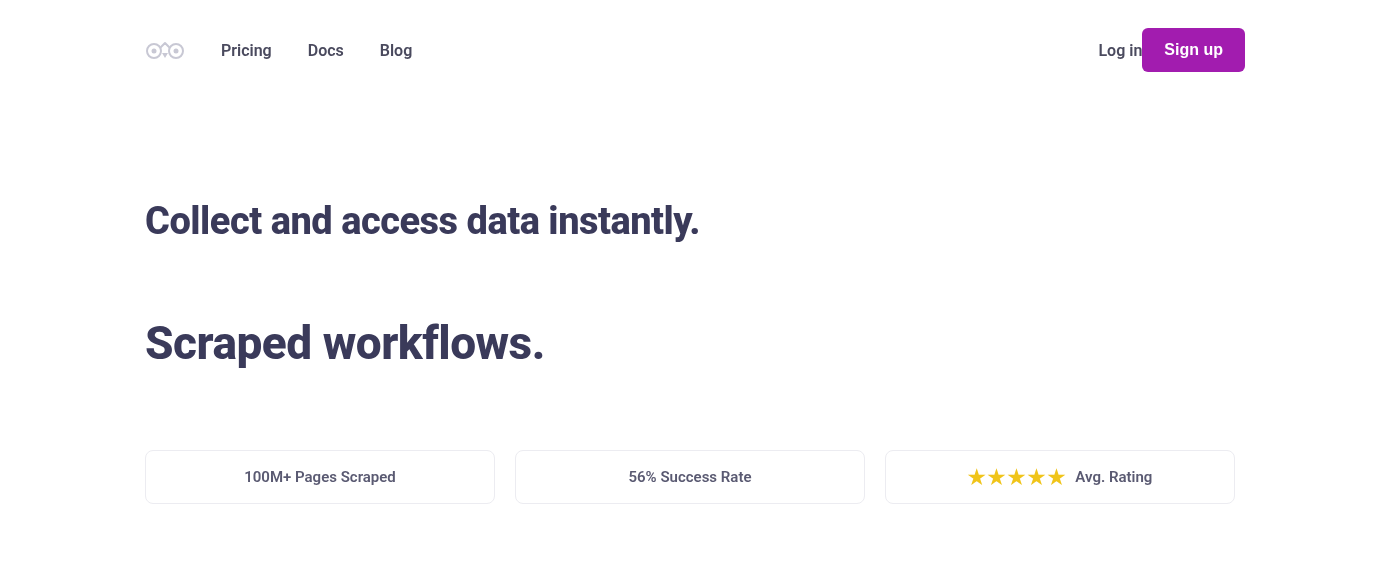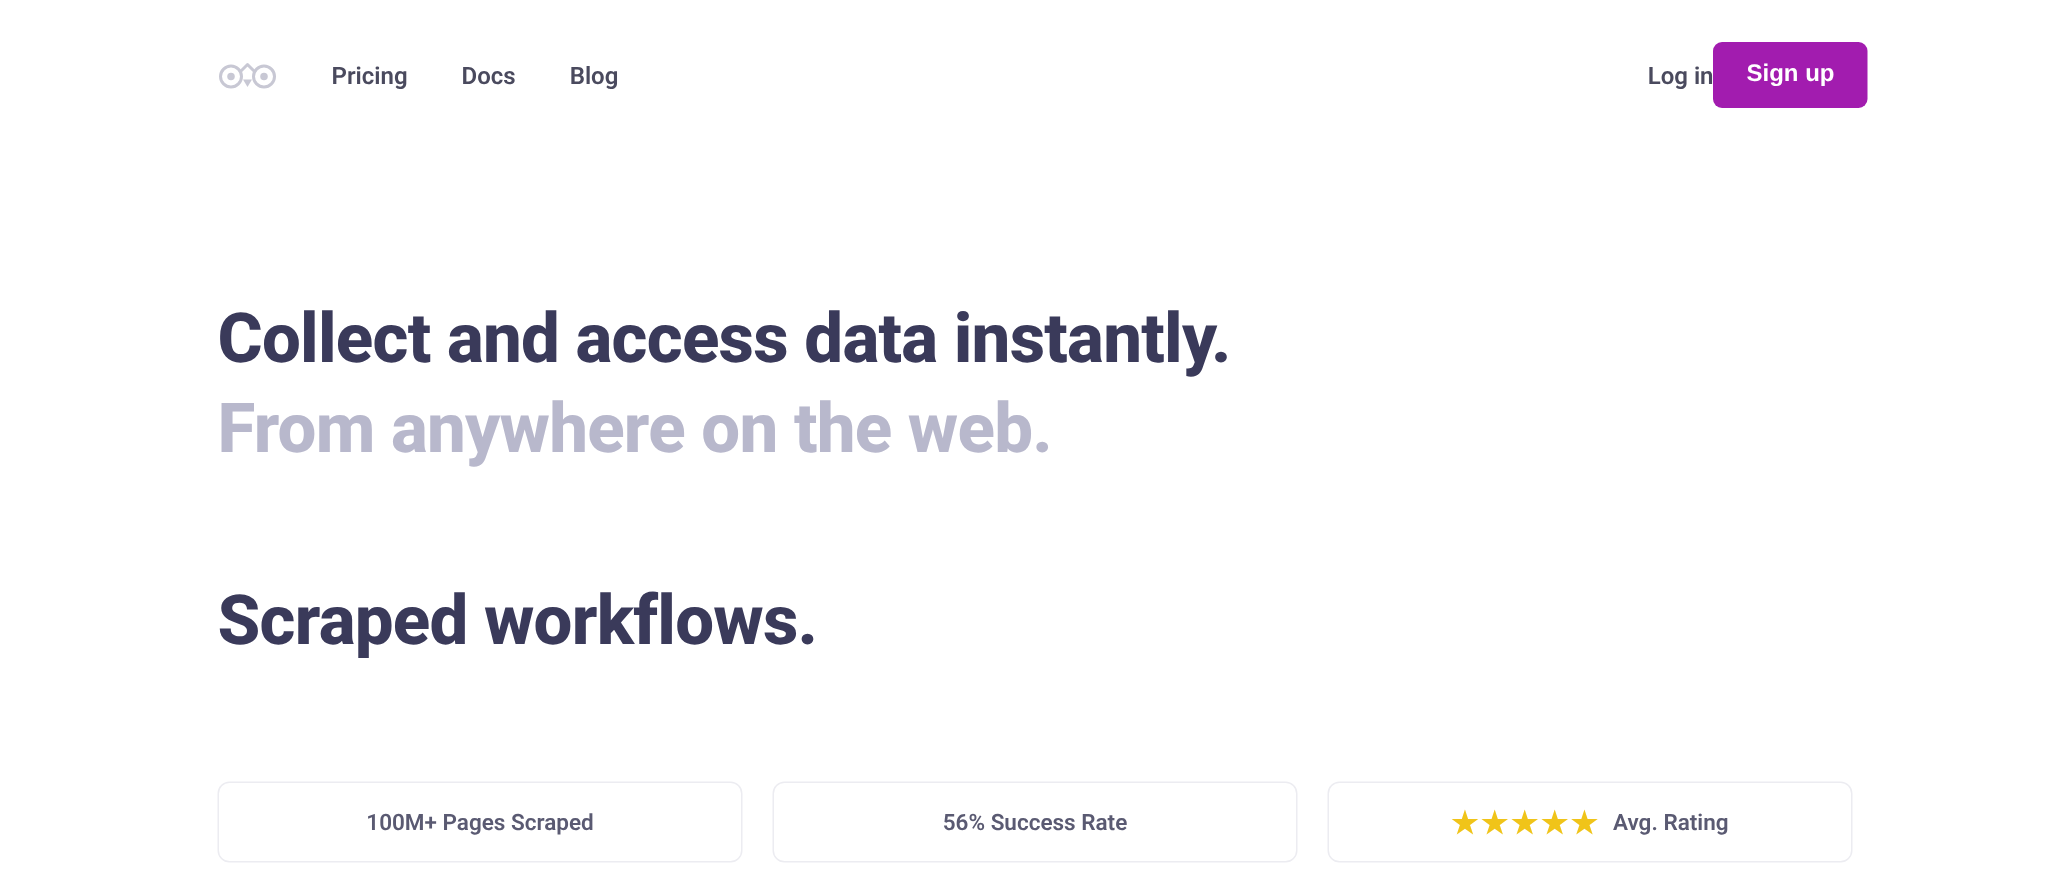--- a/index.html
+++ b/index.html
@@ -59,21 +59,21 @@
       font-weight: 700;
       border: none;
       border-radius: 6px;
       padding: 13px 22px;
       cursor: pointer;
     }
     .hero {
       padding: 125px 145px 0 145px;
     }
     .hero-title {
-      font-size: 46px;
+      font-size: 38px;
       font-weight: 800;
       line-height: 1.3;
       letter-spacing: -0.5px;
     }
     .hero-line-dark {
       color: #3a3a5a;
     }
     .hero-line-light {
       color: #b8b8cc;
     }
@@ -136,21 +136,20 @@
   </div>
   <div class="header-right">
     <a class="login-link">Log in</a>
     <button class="signup-btn">Sign up</button>
   </div>
 </header>
 
 <section class="hero">
   <h1 class="hero-title">
     <span class="hero-line-dark">Collect and access data instantly.</span><br>
-    <span class="hero-line-light">From anywhere on the web.</span>
   </h1>
   <h2 class="hero-sub">Scraped workflows.</h2>
 </section>
 
 <div class="stats-row">
   <div class="stat-card">
     <span>100M+ Pages Scraped</span>
   </div>
   <div class="stat-card">
     <span>56% Success Rate</span>

